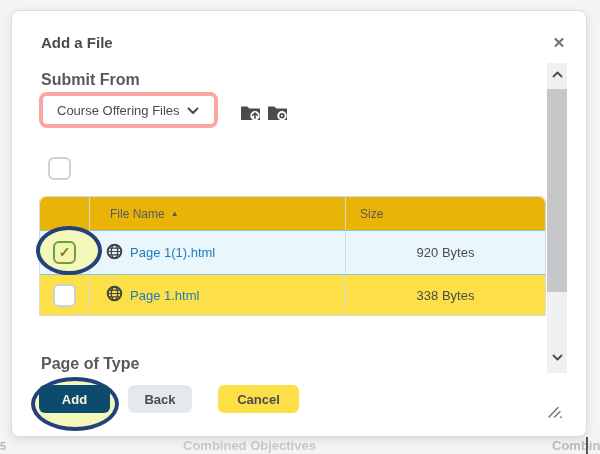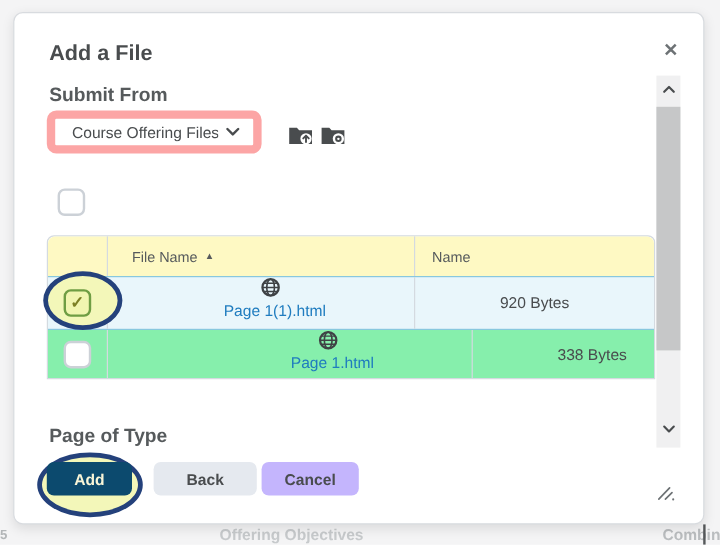--- a/index.html
+++ b/index.html
@@ -11,89 +11,89 @@
   .bg-center { left:183px; top:438px; }
   .bg-right { left:552px; top:438px; color:#babdbf; white-space:nowrap; }
   .bg-left-marker { left:0px; top:440px; font-size:11px; color:#b3b6b8; }
   .bg-vline { position:absolute; left:586px; top:437px; width:2px; height:17px; background:#55585a; }
 
   
   .modal { position:absolute; left:11px; top:10px; width:576px; height:427px;
            background:#fff; border:1px solid #d8dbdf; border-radius:8px;
            box-shadow:0 3px 10px rgba(0,0,0,.10); z-index:5; }
 
-  .modal-title { position:absolute; left:29px; top:23px; font-size:18px; font-weight:bold; color:#494c4e; }
+  .modal-title { position:absolute; left:29px; top:23px; font-size:15px; font-weight:bold; color:#494c4e; }
   .close-btn { position:absolute; right:16px; top:21px; font-size:15px; color:#6d7275; cursor:pointer;
                width:22px; height:22px; text-align:center; line-height:22px; font-weight:bold; }
 
   .field-label { position:absolute; font-size:16px; font-weight:bold; color:#565a5c; }
   .lbl-submit { left:29px; top:60px; }
   .lbl-filetype { left:29px; top:344px; }
 
   .dropdown { position:absolute; left:27px; top:81px; width:179px; height:36px;
-              border:7px solid #fca5a5; border-radius:8px; background:#fff;
+              border:4px solid #fca5a5; border-radius:8px; background:#fff;
               display:flex; align-items:center; padding:0 11px 0 14px; cursor:pointer; }
   .dropdown-value { font-size:13px; color:#494c4e; max-width:124px; overflow:hidden; white-space:nowrap; flex:1; }
   .dropdown svg { flex:none; margin-left:6px; }
 
   .folder-icon { position:absolute; top:93px; cursor:pointer; }
   .folder-upload { left:228px; }
   .folder-options { left:255px; }
 
   .checkbox { width:23px; height:23px; border:2px solid #ccd1d7; border-radius:6px; background:#fff; cursor:pointer; }
   .select-all { position:absolute; left:36px; top:146px; }
   .checkbox.checked { border-color:#6f9d43; background:#f1f5b0; color:#7c7f24;
                       font-size:14px; font-weight:bold; text-align:center; line-height:19px; }
 
   
   .file-table { position:absolute; left:27px; top:185px; width:507px;
                 border:1px solid #d4dae0; border-radius:6px 6px 0 0; background:#fff; }
   .t-row { display:flex; align-items:center; }
-  .t-head { height:33px; background:#fef9c3; border-radius:6px 6px 0 0;
+  .t-head { height:33px; background:#eab308; border-radius:6px 6px 0 0;
             font-size:12px; color:#565a5c; }
   .t-c1 { width:50px; height:100%; border-right:1px solid #d4dae0; flex:none;
           display:flex; align-items:center; justify-content:center; }
   .t-c2 { width:256px; height:100%; border-right:1px solid #d4dae0; flex:none;
           display:flex; align-items:center; padding-left:20px; }
   .t-c3 { flex:1; height:100%; display:flex; align-items:center; }
   .t-head .t-c3 { padding-left:14px; }
   .sort-icon { font-size:8px; color:#565a5c; margin-left:6px; }
   .row-file { height:45px; font-size:13px; }
   .row-selected { background:#e9f6fb; border-top:1px solid #88c8de; border-bottom:1px solid #88c8de; }
-  .row-plain { height:40px; background:#86efac;gap:48px; }
-  .row-file .t-c2 { padding-left:16px;flex-direction:column; }
+  .row-plain { height:40px; background:#fde047; }
+  .row-file .t-c2 { padding-left:16px; }
   .file-link { color:#1f7cbf; margin-left:7px; cursor:pointer; }
   .size-val { width:100%; text-align:center; color:#494c4e; }
   .row-file .checkbox { position:relative; z-index:4; }
 
   
   .annot { position:absolute; border:4px solid #24417b; background:#f3f7b9; border-radius:50%; }
   .annot-checkbox { left:24px; top:215px; width:66px; height:49px; z-index:3; }
   .annot-add { left:19px; top:366px; width:88px; height:54px; z-index:1; }
 
   
   .btn { position:absolute; top:374px; height:28px; border:none; border-radius:6px;
          font-family:"Liberation Sans", sans-serif; font-size:13px; font-weight:bold; cursor:pointer; }
   .btn-add { left:27px; width:71px; background:#0c4a6e; color:#faf6d8; z-index:2; }
-  .btn-back { left:116px; width:86px; background:#e5e9ef; color:#494c4e; }
-  .btn-cancel { left:206px; width:81px; background:#c4b5fd; color:#494c4e; }
+  .btn-back { left:116px; width:64px; background:#e5e9ef; color:#494c4e; }
+  .btn-cancel { left:206px; width:81px; background:#fde047; color:#494c4e; }
 
   
   .scrollbar { position:absolute; left:535px; top:52px; width:20px; height:310px; background:#f0f0f1; }
   .sb-thumb { position:absolute; left:0; top:26px; width:20px; height:203px; background:#c6c7c8; }
   .sb-arrow { position:absolute; left:0; width:20px; height:22px; display:flex; align-items:center; justify-content:center; cursor:pointer; }
   .sb-up { top:0; } .sb-down { top:283px; }
 
   .resize-handle { position:absolute; left:536px; top:394px; cursor:nwse-resize; }
 </style>
 </head>
 <body>
 
 <span class="bg-text bg-left-marker">5</span>
-<span class="bg-text bg-center">Offering Objectives</span>
+<span class="bg-text bg-center">Combined Objectives</span>
 <span class="bg-text bg-right">Combined</span>
 <div class="bg-vline"></div>
 
 <div class="modal">
 
   <div class="modal-title">Add a File</div>
   <div class="close-btn">✕</div>
 
   <div class="field-label lbl-submit">Submit From</div>
 
@@ -127,21 +127,21 @@
   <div class="annot annot-checkbox"></div>
 
   <div class="file-table">
     <div class="t-row t-head">
       <div class="t-c1"></div>
       <div class="t-c2">
         <span>File Name</span>
         <span class="sort-icon">▲</span>
       </div>
       <div class="t-c3">
-        <span>Name</span>
+        <span>Size</span>
       </div>
     </div>
 
     <div class="t-row row-file row-selected">
       <div class="t-c1">
         <div class="checkbox checked">✓</div>
       </div>
       <div class="t-c2">
         <span>
           <svg width="17" height="17" viewBox="0 0 18 18">

